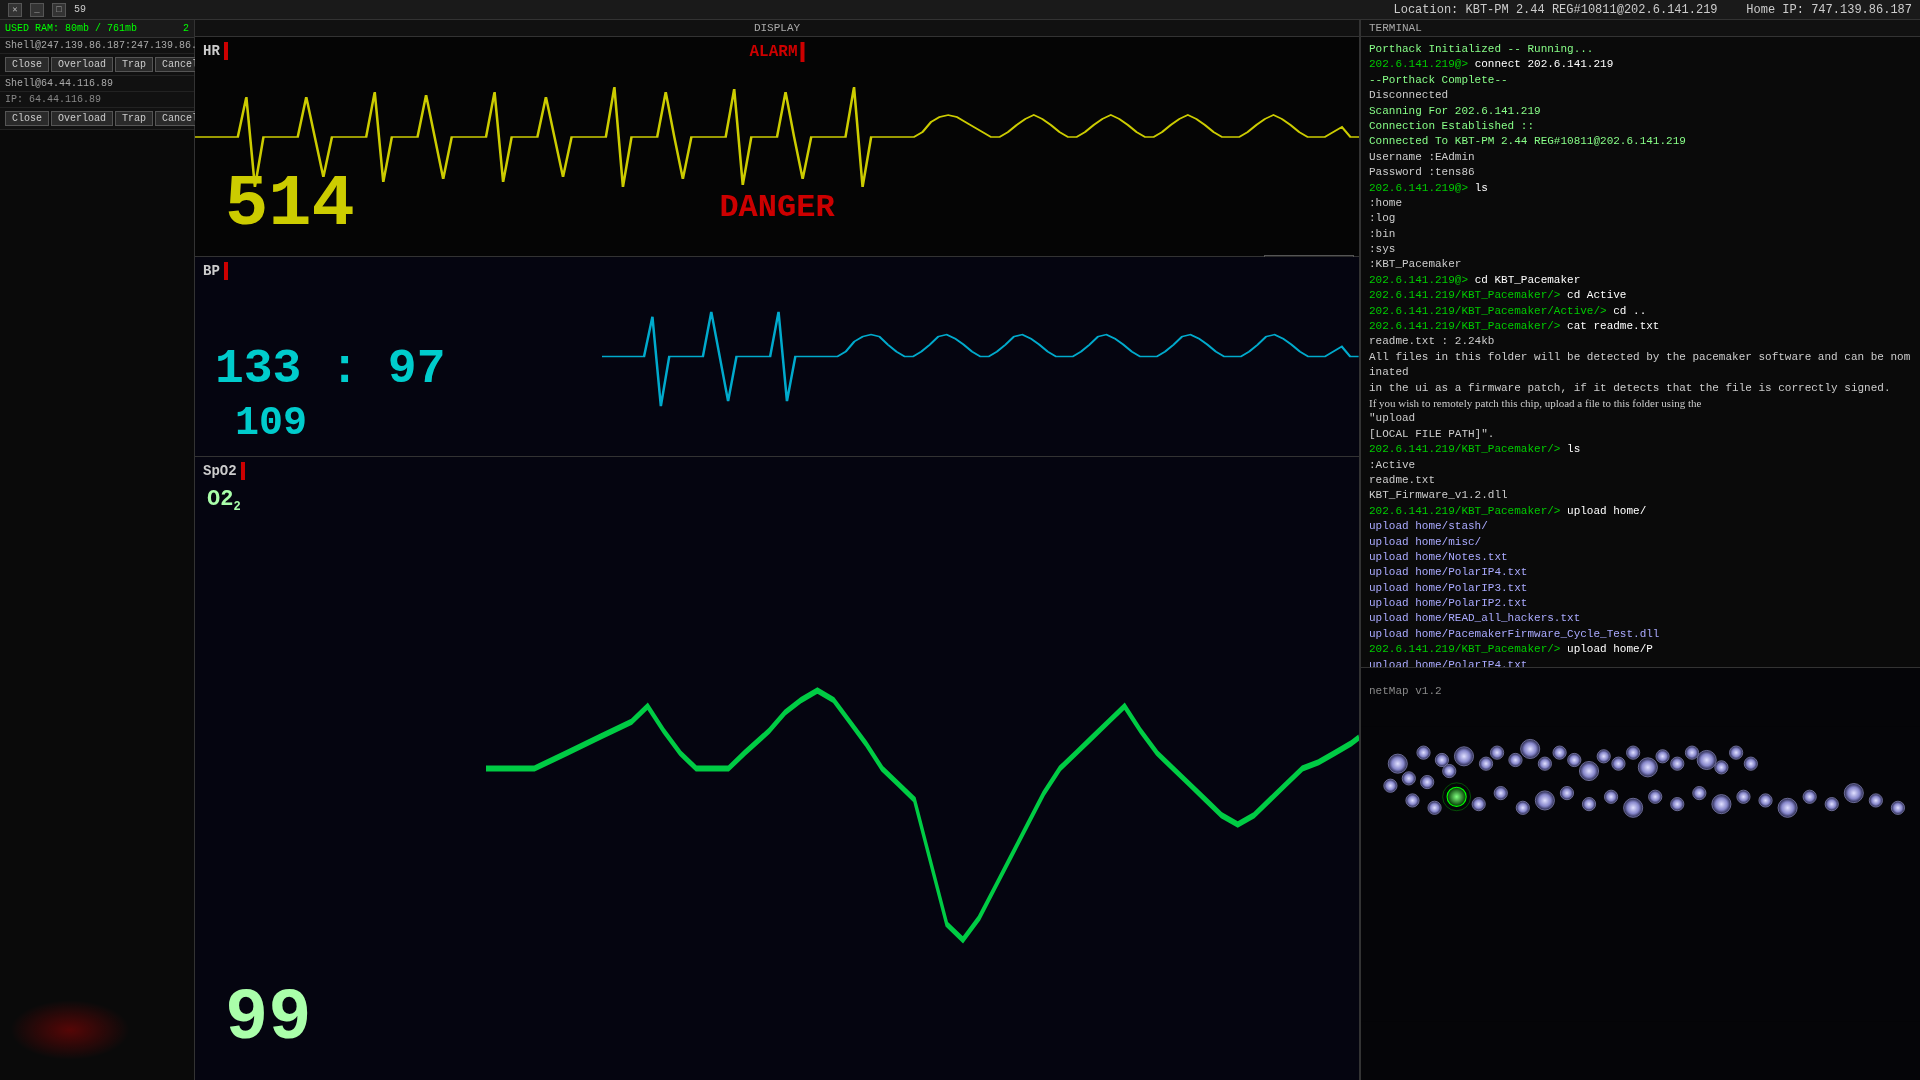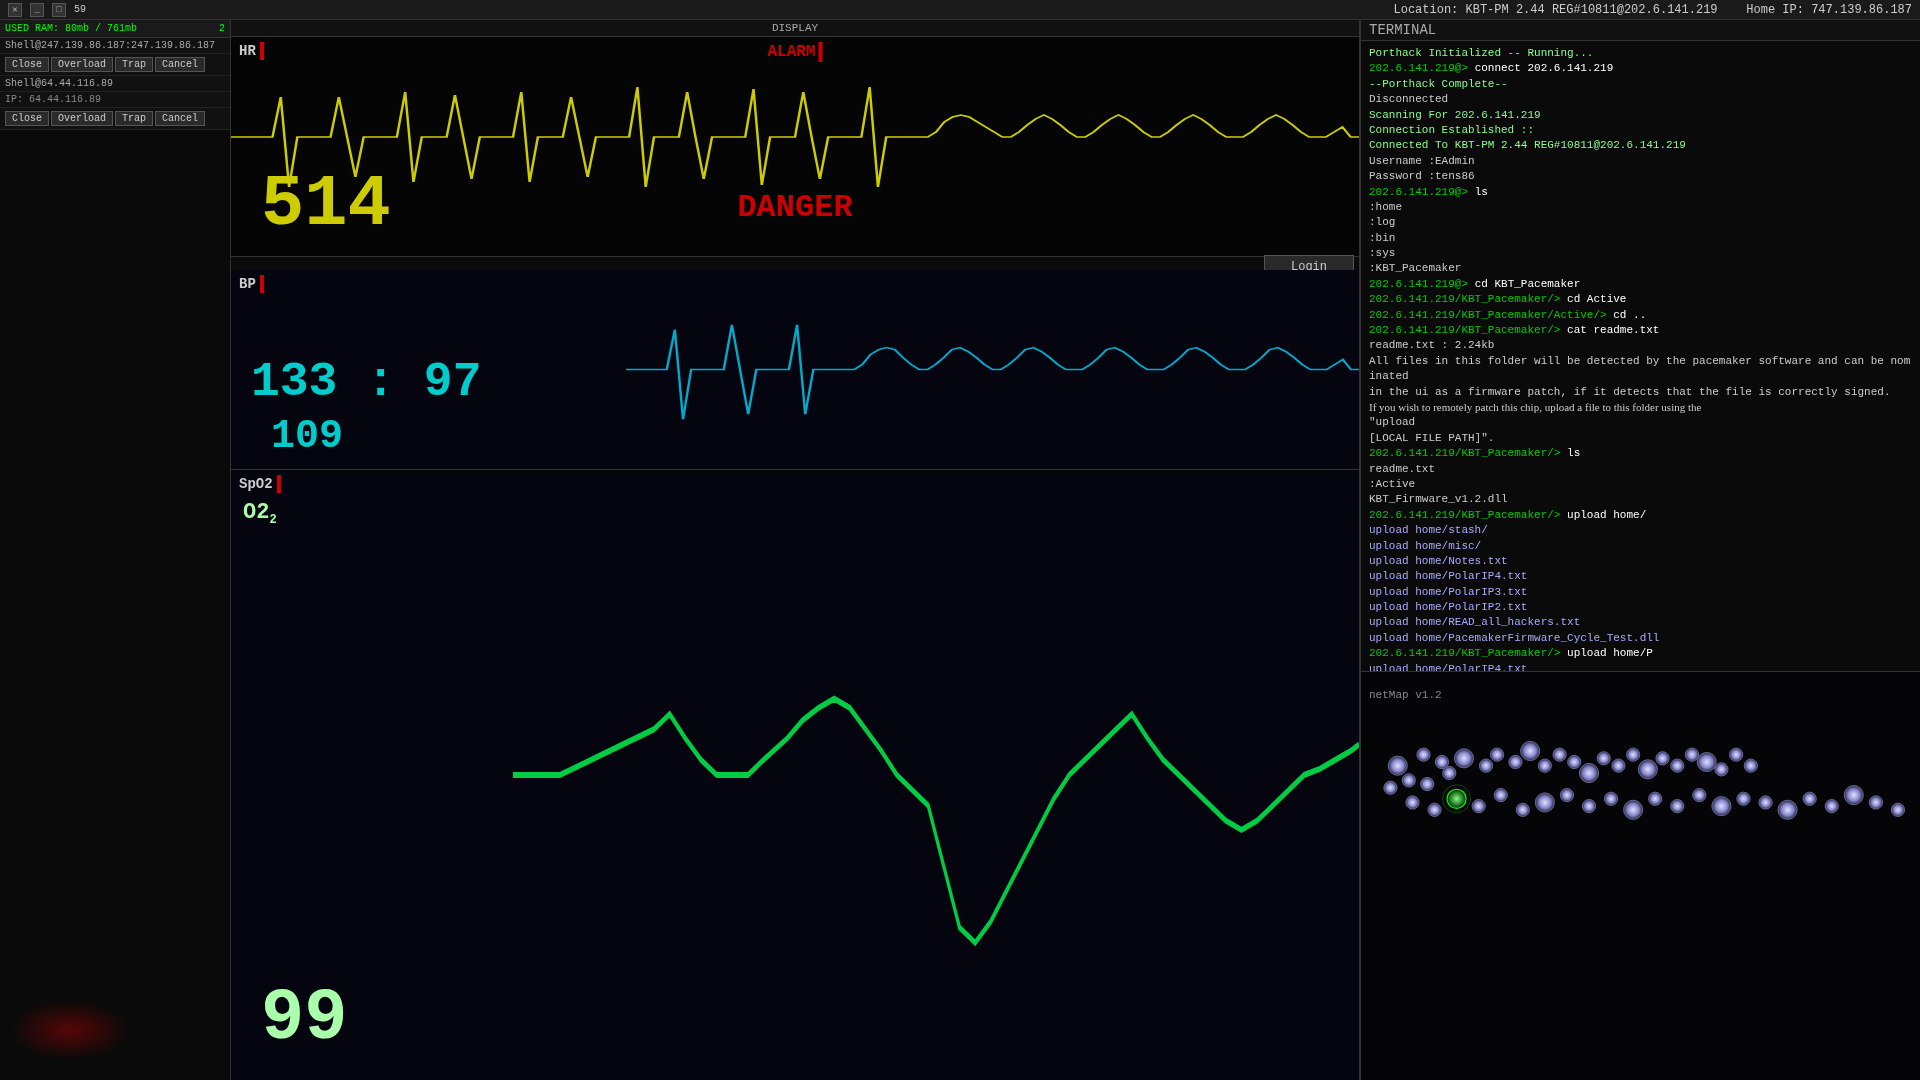--- a/index.html
+++ b/index.html
@@ -46,21 +46,21 @@
 
     
     #main {
       display: flex;
       flex: 1;
       overflow: hidden;
     }
 
     
     #left-sidebar {
-      width: 231px;
+      width: 195px;
       background: #111;
       border-right: 1px solid #333;
       display: flex;
       flex-direction: column;
       font-size: 11px;
       color: #ccc;
     }
     #sidebar-ram {
       padding: 3px 5px;
       background: #1a1a1a;
@@ -208,21 +208,20 @@
     }
     .side-btn.active { background: #1a3a1a; border-color: #4a4; }
 
     
     #bp-section {
       flex: 0 0 200px;
       border-bottom: 1px solid #333;
       position: relative;
       overflow: hidden;
       background: #050510;
-      margin-top: 13px;
     }
     #bp-waveform {
       position: absolute;
       right: 0;
       top: 0;
       width: 65%;
       height: 100%;
     }
     #bp-labels {
       position: absolute;
@@ -295,21 +294,21 @@
     #terminal {
       width: 560px;
       background: #0a0a0a;
       border-left: 1px solid #333;
       display: flex;
       flex-direction: column;
     }
     #terminal-label {
       background: #111;
       color: #aaa;
-      font-size: 14px;
+      font-size: 11px;
       padding: 2px 8px;
       border-bottom: 1px solid #333;
     }
     #terminal-output {
       flex: 0 0 630px;
       overflow: hidden;
       padding: 5px 8px;
       font-size: 11px;
       color: #ccc;
       line-height: 1.4;
@@ -495,22 +494,22 @@
         <div class="term-line"><span style="color:#00cc00">202.6.141.219/KBT_Pacemaker/&gt;</span><span style="color:#fff"> cat readme.txt</span></div>
         <div class="term-line" style="color: rgb(204, 204, 204);">readme.txt : 2.24kb</div>
         <div class="term-line" style="color: rgb(204, 204, 204);">All files in this folder will be detected by the pacemaker software and can be nominated</div>
         <div class="term-line" style="color: rgb(204, 204, 204);"></div>
         <div class="term-line" style="color: rgb(204, 204, 204);">in the ui as a firmware patch, if it detects that the file is correctly signed.</div>
         <div class="term-line" style="color: rgb(204, 204, 204); font-family: Liberation Serif, serif;">If you wish to remotely patch this chip, upload a file to this folder using the</div>
         <div class="term-line" style="color: rgb(204, 204, 204);">"upload</div>
         <div class="term-line" style="color: rgb(204, 204, 204);"></div>
         <div class="term-line" style="color: rgb(204, 204, 204);">[LOCAL FILE PATH]".</div>
         <div class="term-line"><span style="color:#00cc00">202.6.141.219/KBT_Pacemaker/&gt;</span><span style="color:#fff"> ls</span></div>
+        <div class="term-line" style="color: rgb(204, 204, 204);">:Active</div>
         <div class="term-line" style="color: rgb(204, 204, 204);">readme.txt</div>
-        <div class="term-line" style="color: rgb(204, 204, 204);">:Active</div>
         <div class="term-line" style="color: rgb(204, 204, 204);">KBT_Firmware_v1.2.dll</div>
         <div class="term-line"><span style="color:#00cc00">202.6.141.219/KBT_Pacemaker/&gt;</span><span style="color:#fff"> upload home/</span></div>
         <div class="term-line" style="color: rgb(170, 170, 255);">upload home/stash/</div>
         <div class="term-line" style="color: rgb(170, 170, 255);">upload home/misc/</div>
         <div class="term-line" style="color: rgb(170, 170, 255);">upload home/Notes.txt</div>
         <div class="term-line" style="color: rgb(170, 170, 255);">upload home/PolarIP4.txt</div>
         <div class="term-line" style="color: rgb(170, 170, 255);">upload home/PolarIP3.txt</div>
         <div class="term-line" style="color: rgb(170, 170, 255);">upload home/PolarIP2.txt</div>
         <div class="term-line" style="color: rgb(170, 170, 255);">upload home/READ_all_hackers.txt</div>
         <div class="term-line" style="color: rgb(170, 170, 255);">upload home/PacemakerFirmware_Cycle_Test.dll</div>

